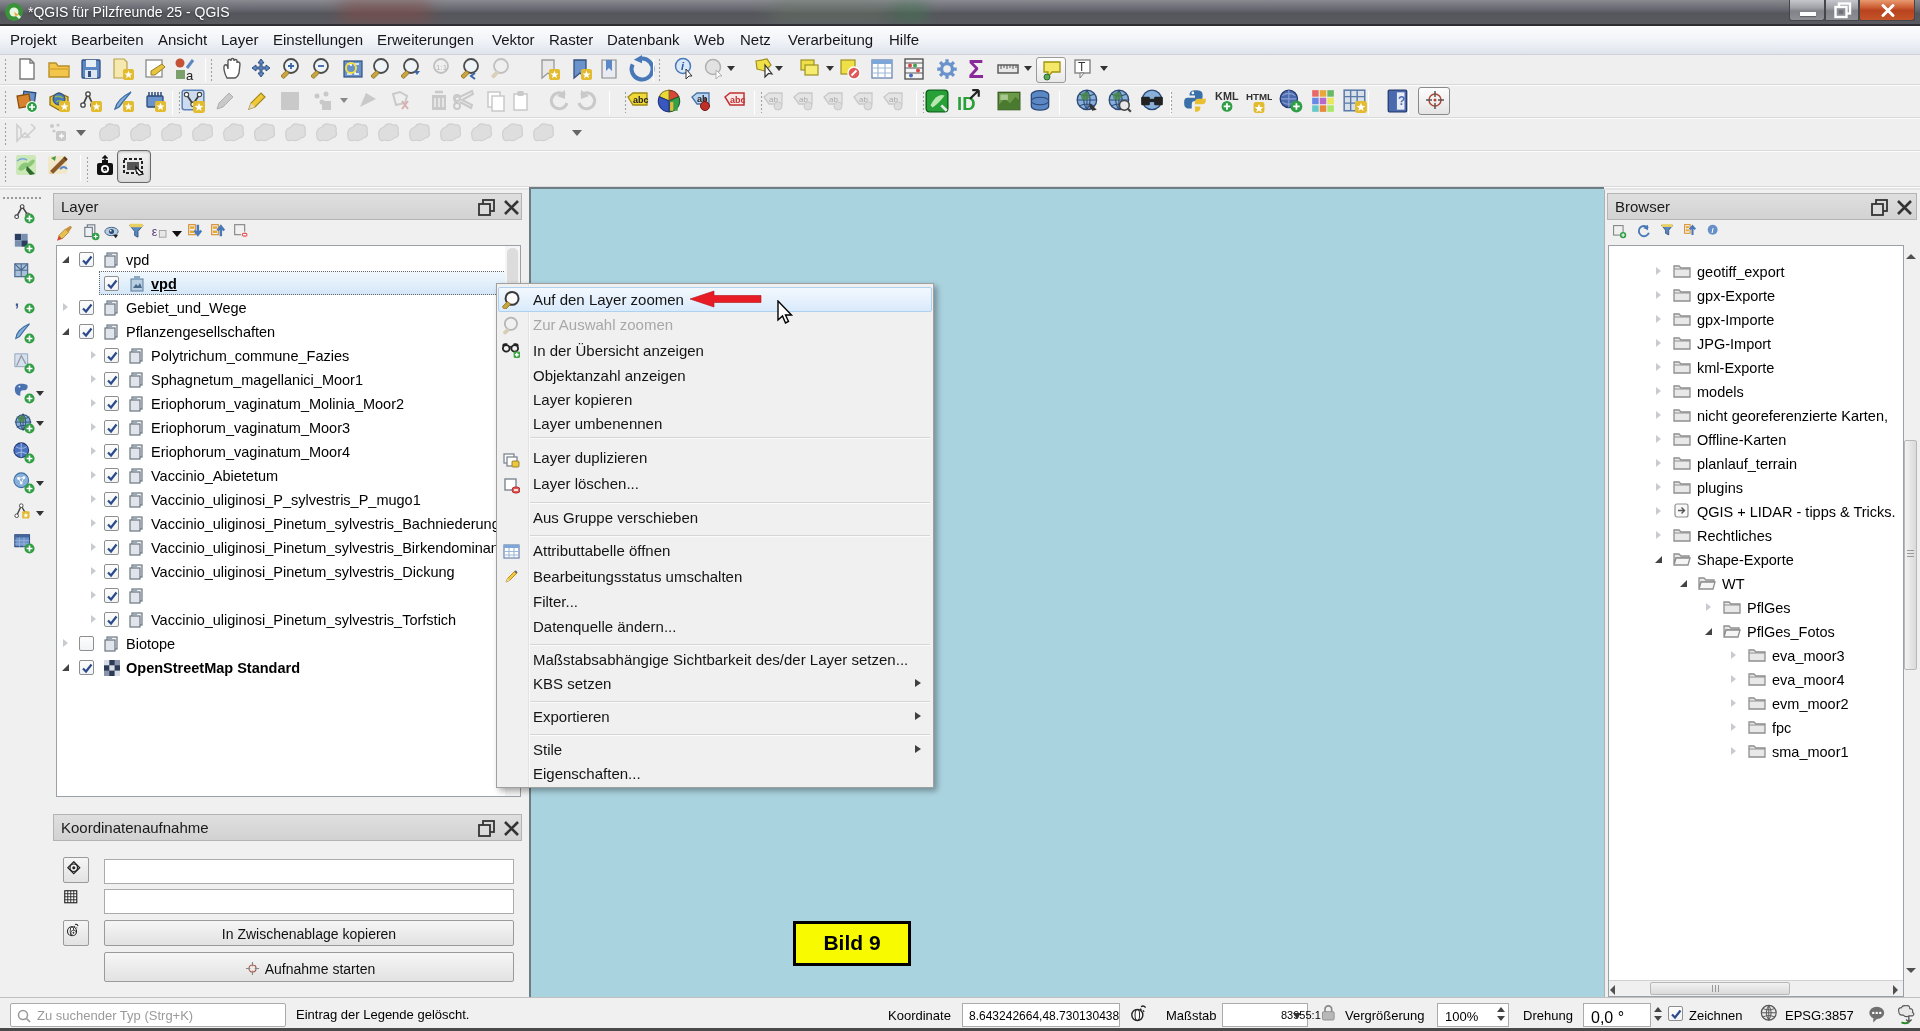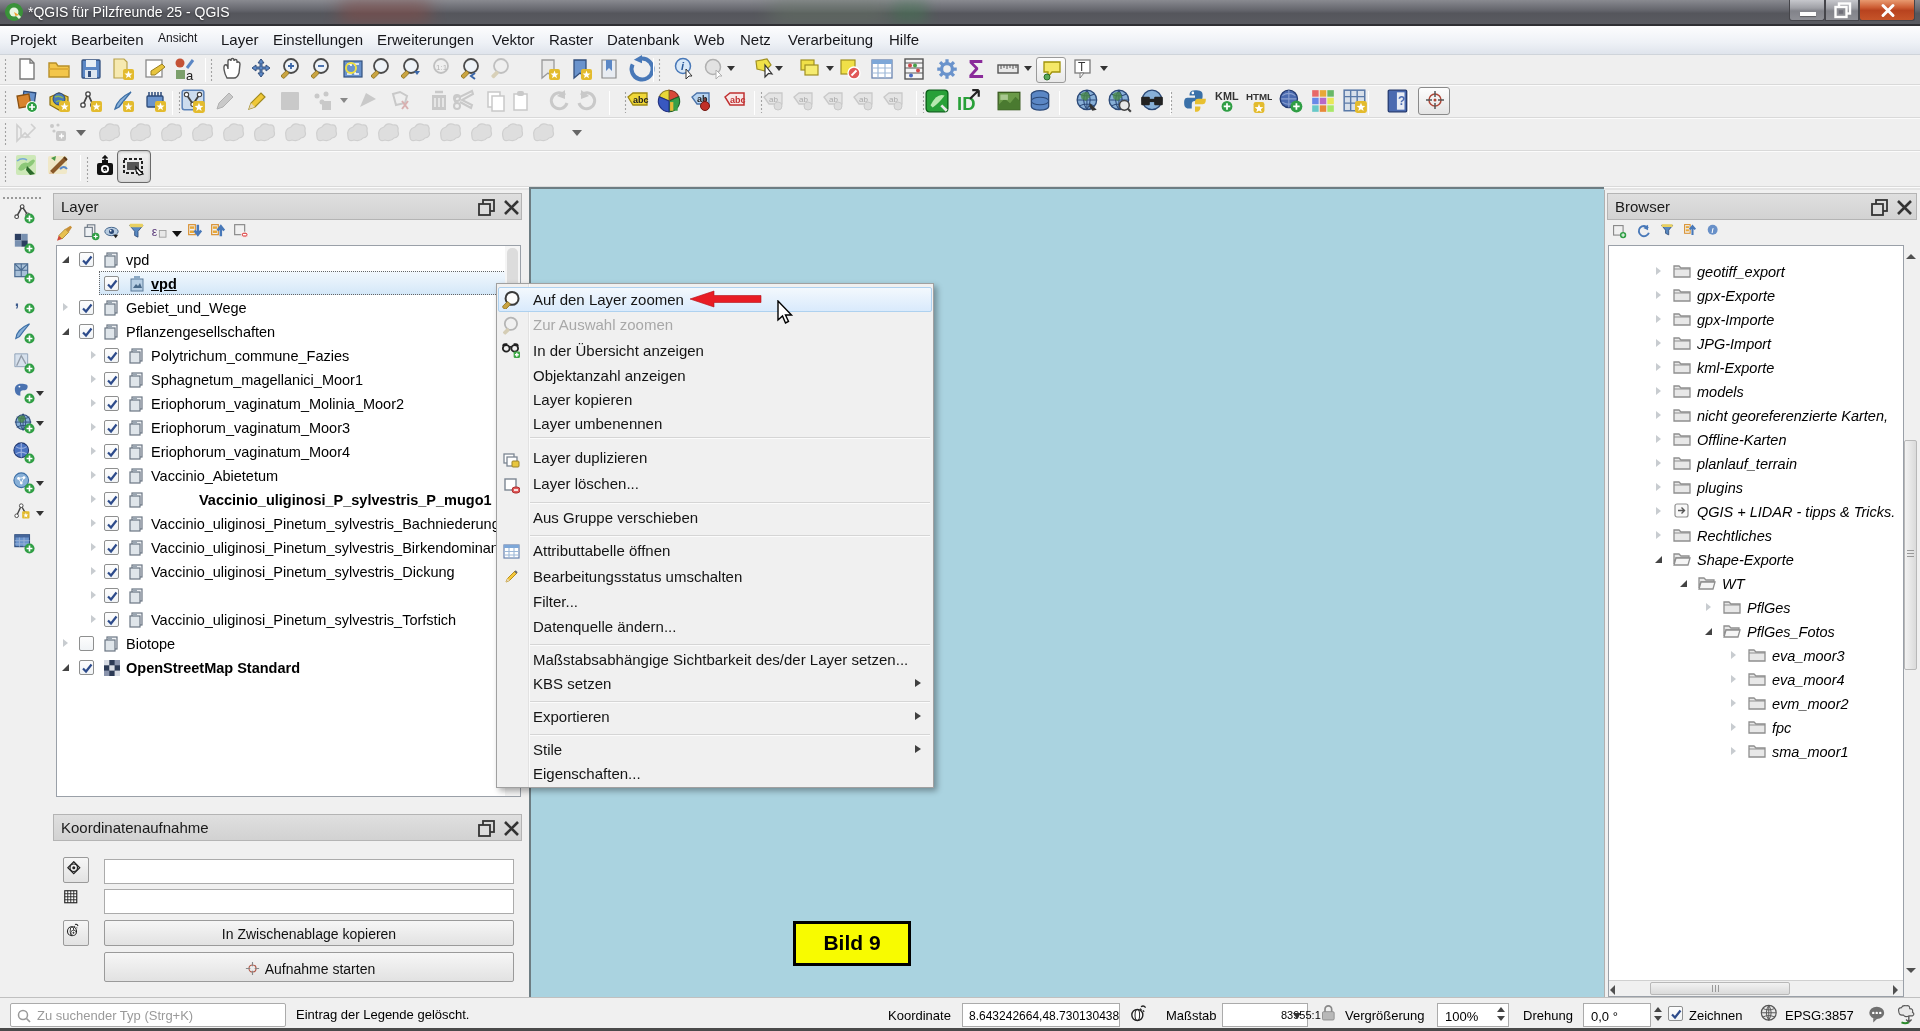--- a/index.html
+++ b/index.html
@@ -117,21 +117,21 @@
       <svg class="abs" style="left:20px;top:3px" width="16" height="15" viewBox="0 0 16 15">
         <path d="M3 2.5 L13 12.5 M13 2.5 L3 12.5" stroke="#fdfdfd" stroke-width="3" stroke-linecap="round"></path>
       </svg>
     </div>
 </div>
 <div class="abs" style="left:0;top:24px;width:1920px;height:2px;background:#2f2f33;"></div>
 
 <div class="abs" style="left:0;top:26px;width:1920px;height:29px;background:linear-gradient(#fdfdfe,#eef1f6 60%,#dfe4ec);border-bottom:1px solid #cfd4da;">
 <div class="abs" style="left:10px;top:5px;font-size:15px;color:#16161a;">Projekt</div>
 <div class="abs" style="left:71px;top:5px;font-size:15px;color:#16161a;">Bearbeiten</div>
-<div class="abs" style="left:158px;top:5px;font-size:12px;color:#16161a;">Ansicht</div>
+<div class="abs" style="left:158px;top:5px;font-size:15px;color:#16161a;">Ansicht</div>
 <div class="abs" style="left:221px;top:5px;font-size:15px;color:#16161a;">Layer</div>
 <div class="abs" style="left:273px;top:5px;font-size:15px;color:#16161a;">Einstellungen</div>
 <div class="abs" style="left:377px;top:5px;font-size:15px;color:#16161a;">Erweiterungen</div>
 <div class="abs" style="left:492px;top:5px;font-size:15px;color:#16161a;">Vektor</div>
 <div class="abs" style="left:549px;top:5px;font-size:15px;color:#16161a;">Raster</div>
 <div class="abs" style="left:607px;top:5px;font-size:15px;color:#16161a;">Datenbank</div>
 <div class="abs" style="left:694px;top:5px;font-size:15px;color:#16161a;">Web</div>
 <div class="abs" style="left:740px;top:5px;font-size:15px;color:#16161a;">Netz</div>
 <div class="abs" style="left:788px;top:5px;font-size:15px;color:#16161a;">Verarbeitung</div>
 <div class="abs" style="left:889px;top:5px;font-size:15px;color:#16161a;">Hilfe</div>
@@ -879,21 +879,21 @@
 <div class="trow" style="left:94px;top:218px;font-weight:normal;text-decoration:none;">Vaccinio_Abietetum</div>
 <div class="exp-c" style="left:34px;top:249px;"></div>
 <div class="chk" style="left:47px;top:246px;">
       <svg width="15" height="15" viewBox="0 0 15 15">
         <use href="#chkmark"></use>
       </svg>
     </div>
 <svg class="abs" style="left:72px;top:246px" width="17" height="16" viewBox="0 0 17 16">
       <use href="#grp"></use>
     </svg>
-<div class="trow" style="left:94px;top:242px;font-weight:bold;text-decoration:none;margin-left:48px;">Vaccinio_uliginosi_P_sylvestris_P_mugo1</div>
+<div class="trow" style="left:94px;top:242px;font-weight:normal;text-decoration:none;">Vaccinio_uliginosi_P_sylvestris_P_mugo1</div>
 <div class="exp-c" style="left:34px;top:273px;"></div>
 <div class="chk" style="left:47px;top:270px;">
       <svg width="15" height="15" viewBox="0 0 15 15">
         <use href="#chkmark"></use>
       </svg>
     </div>
 <svg class="abs" style="left:72px;top:270px" width="17" height="16" viewBox="0 0 17 16">
       <use href="#grp"></use>
     </svg>
 <div class="trow" style="left:94px;top:266px;font-weight:normal;text-decoration:none;">Vaccinio_uliginosi_Pinetum_sylvestris_Bachniederung</div>
@@ -1032,21 +1032,21 @@
     <rect x="2" y="2" width="7" height="11" fill="none" stroke="#d89030" stroke-width="1.3"></rect>
     <rect x="3.5" y="4" width="4" height="2.5" fill="#e8a838"></rect>
     <rect x="3.5" y="8" width="4" height="2.5" fill="#e8a838"></rect>
     <path d="M12 15 L12 5 M8.5 8 L12 4 L15.5 8" stroke="#4878b8" stroke-width="2.6" fill="none"></path>
   </svg>
 <svg class="ico" style="left:1707px;top:224px" width="17" height="17" viewBox="0 0 24 24">
     <circle cx="8" cy="8" r="7" fill="#6890c8"></circle>
     <text x="6.2" y="12" font-size="10" font-weight="bold" fill="#fff" font-style="italic">i</text>
   </svg>
 <div class="abs" style="left:1608px;top:245px;width:296px;height:752px;background:#fff;border:1px solid #9aa0a8;"></div>
-<div class="abs" style="left:1609px;top:246px;width:294px;height:520px;overflow:hidden;background:#fff;font-style:italic;">
+<div class="abs" style="left:1609px;top:246px;width:294px;height:520px;overflow:hidden;background:#fff;">
 <div class="exp-c" style="left:47px;top:21px;"></div>
 <svg class="abs" style="left:64px;top:16px" width="18" height="18" viewBox="0 0 18 18">
       <use href="#folder"></use>
     </svg>
 <div class="trow" style="left:88px;top:14px;">geotiff_export</div>
 <div class="exp-c" style="left:47px;top:45px;"></div>
 <svg class="abs" style="left:64px;top:40px" width="18" height="18" viewBox="0 0 18 18">
       <use href="#folder"></use>
     </svg>
 <div class="trow" style="left:88px;top:38px;">gpx-Exporte</div>
@@ -1292,21 +1292,21 @@
 <div class="abs" style="left:1345px;top:1008px;font-size:13px;">Vergrößerung</div>
 <div class="field" style="left:1437px;top:1003px;width:72px;height:24px;">
     <span style="position:absolute;left:7px;top:5px;font-size:13px;">100%</span>
   </div>
 <div class="abs" style="left:1495px;top:1005px;width:13px;height:20px;">
     <div style="width:0;height:0;border-bottom:5px solid #444;border-left:4px solid transparent;border-right:4px solid transparent;margin:2px 0 4px 2px;"></div>
     <div style="width:0;height:0;border-top:5px solid #444;border-left:4px solid transparent;border-right:4px solid transparent;margin-left:2px;"></div>
   </div>
 <div class="abs" style="left:1523px;top:1008px;font-size:13px;">Drehung</div>
 <div class="field" style="left:1583px;top:1003px;width:68px;height:24px;">
-    <span style="position:absolute;left:7px;top:5px;font-size:13px;">0,0 °</span>
+    <span style="position:absolute;left:7px;top:5px;font-size:16px;">0,0 °</span>
   </div>
 <div class="abs" style="left:1652px;top:1005px;width:13px;height:20px;">
     <div style="width:0;height:0;border-bottom:5px solid #444;border-left:4px solid transparent;border-right:4px solid transparent;margin:2px 0 4px 2px;"></div>
     <div style="width:0;height:0;border-top:5px solid #444;border-left:4px solid transparent;border-right:4px solid transparent;margin-left:2px;"></div>
   </div>
 <div class="chk" style="left:1668px;top:1006px;">
     <svg width="15" height="15" viewBox="0 0 15 15">
       <use href="#chkmark"></use>
     </svg>
   </div>

